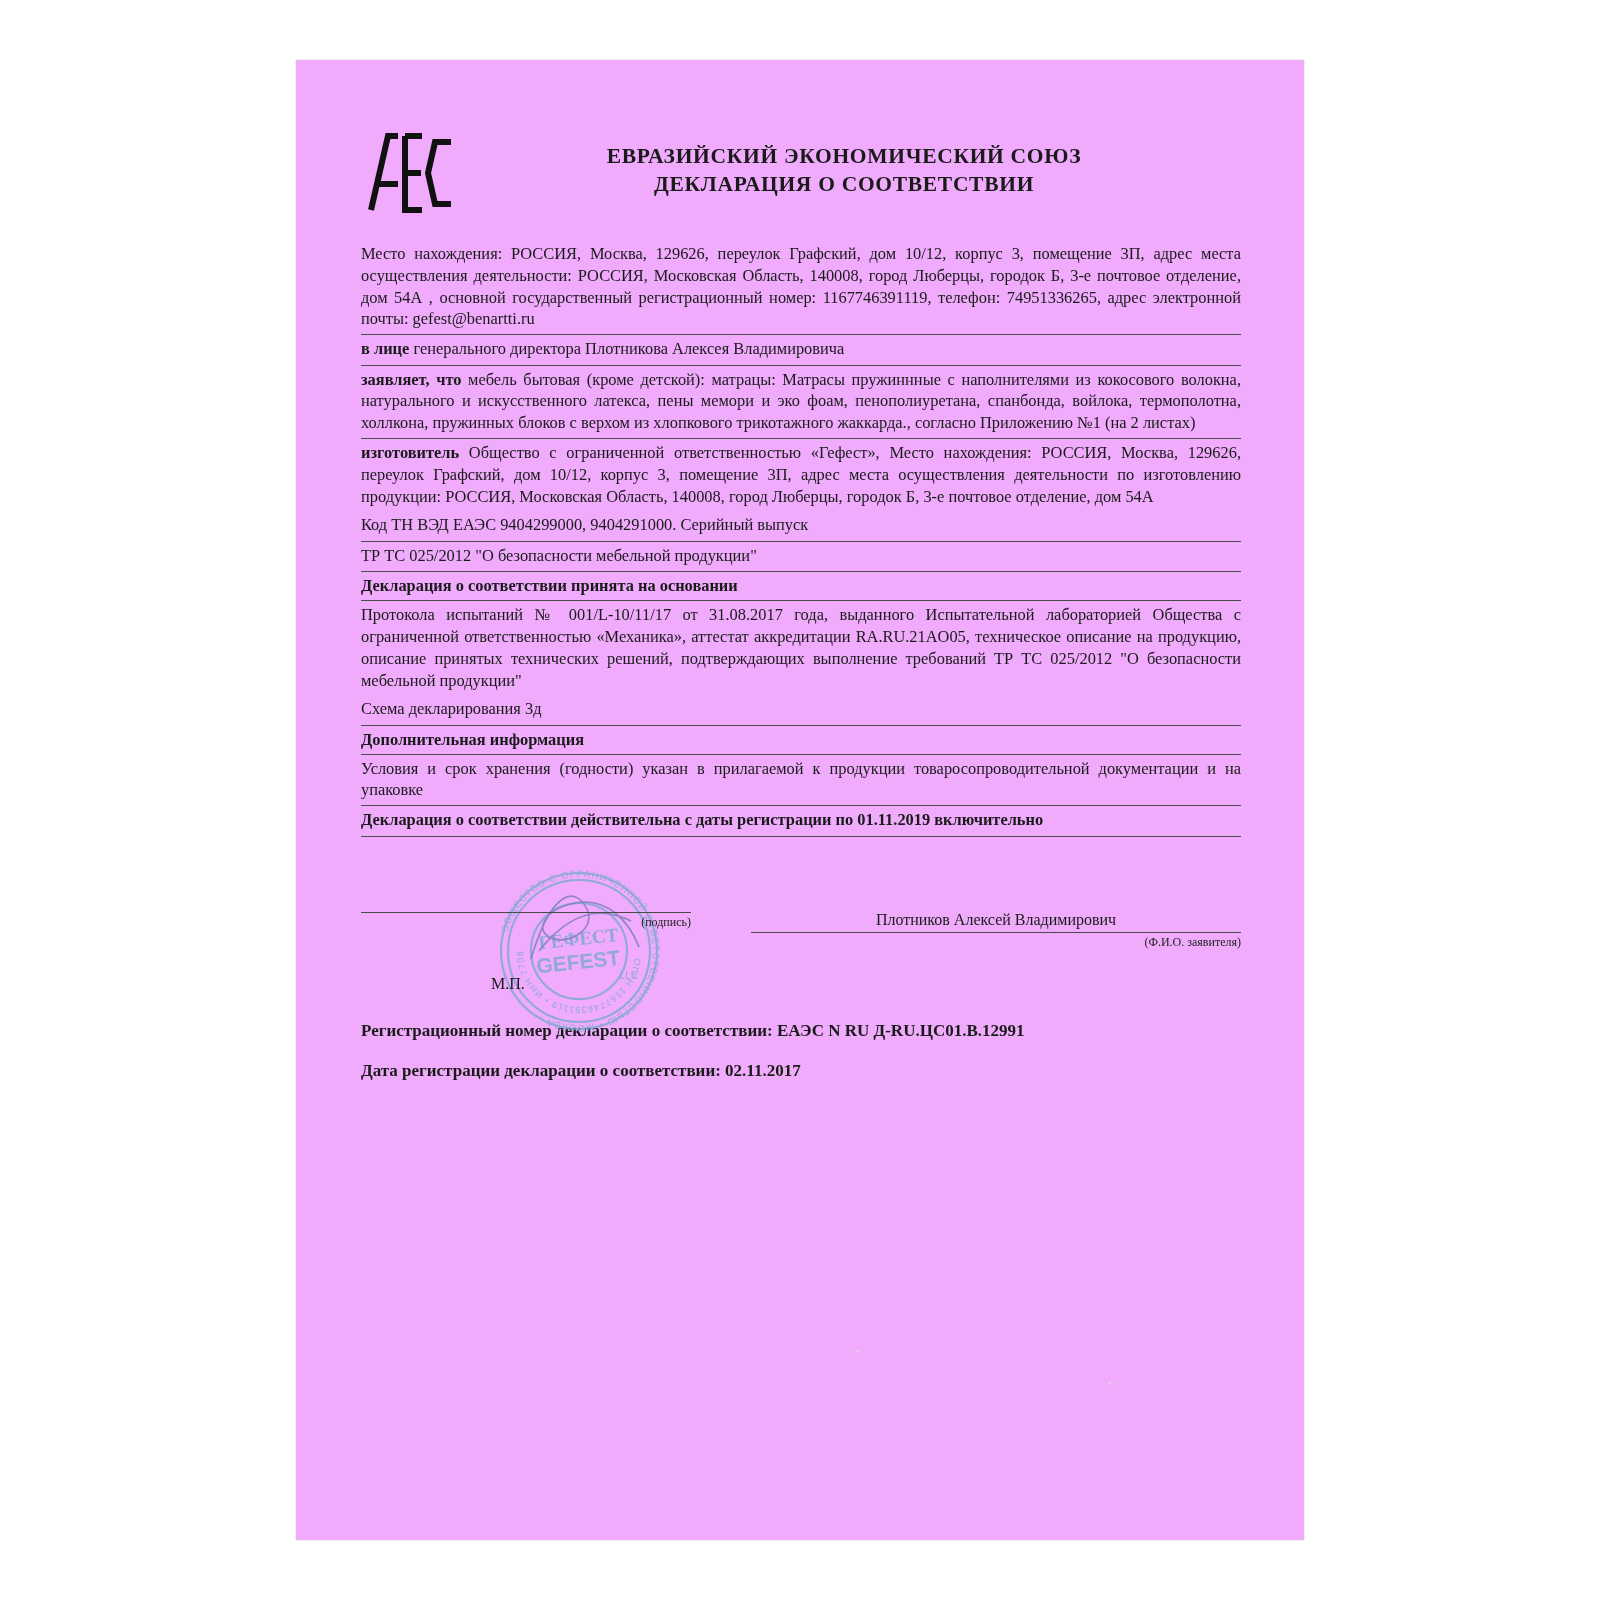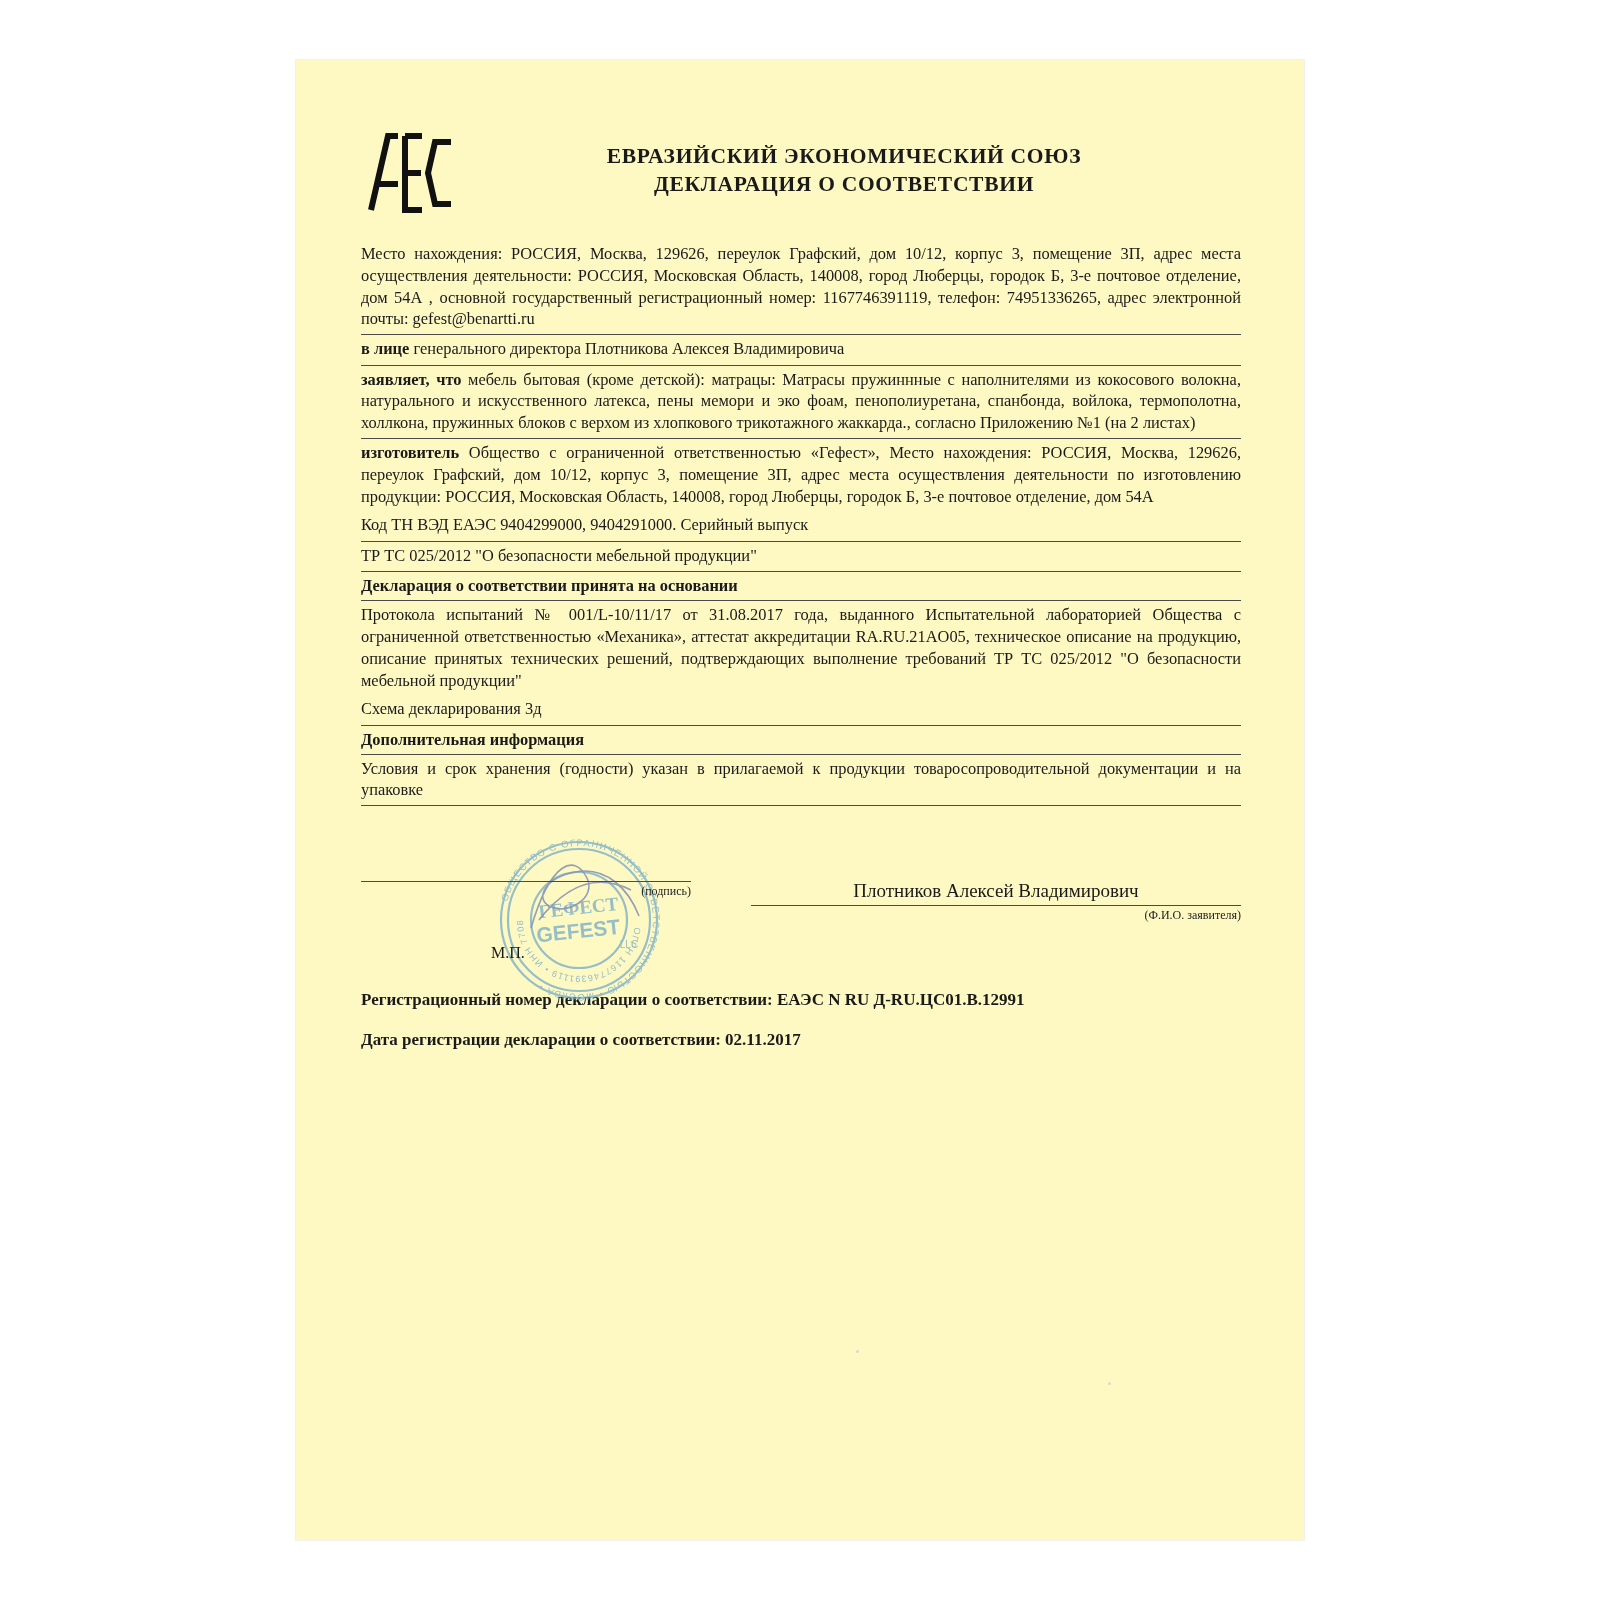--- a/index.html
+++ b/index.html
@@ -15,21 +15,21 @@
     position: relative;
     overflow: hidden;
   }
 
   .page {
     position: absolute;
     left: 296px;
     top: 60px;
     width: 1008px;
     height: 1480px;
-    background: #fef9c3;
+    background: #f0abfc;
     box-shadow: 0 0 0 1px #f0f0ee;
   }
 
   .content {
     position: absolute;
     left: 65px;
     top: 70px;
     width: 880px;
   }
 
@@ -97,21 +97,21 @@
     text-align: center;
   }
   .sig-right {
     position: absolute;
     left: 390px;
     top: 40px;
     width: 490px;
     text-align: center;
   }
   .sig-name {
-    font-size: 19px;
+    font-size: 16px;
     margin-bottom: 2px;
   }
   .sig-rule {
     border-bottom: 1px solid #4a4a4a;
     height: 1px;
     width: 100%;
   }
   .sig-caption {
     font-size: 12px;
     margin-top: 2px;
@@ -194,20 +194,23 @@
 
     <div class="row">ТР ТС 025/2012 "О безопасности мебельной продукции"</div>
 
     <div class="label-row">Декларация о соответствии принята на основании</div>
     <div class="row tight noline">Протокола испытаний № 001/L-10/11/17 от 31.08.2017 года, выданного Испытательной лабораторией Общества с ограниченной ответственностью «Механика», аттестат аккредитации RA.RU.21AO05, техническое описание на продукцию, описание принятых технических решений, подтверждающих выполнение требований ТР ТС 025/2012 "О безопасности мебельной продукции"</div>
     <div class="row">Схема декларирования 3д</div>
 
     <div class="label-row">Дополнительная информация</div>
     <div class="row tight">Условия и срок хранения (годности) указан в прилагаемой к продукции товаросопроводительной документации и на упаковке</div>
 
+    <div class="row">
+      <b>Декларация о соответствии  действительна с даты регистрации по 01.11.2019 включительно</b>
+    </div>
 
     <div class="sig-zone">
 
       <div class="stamp">
         <svg width="200" height="200" viewBox="0 0 200 200" xmlns="http://www.w3.org/2000/svg">
           <defs>
             <path id="outerArc" d="M100,100 m-74,0 a74,74 0 1,1 148,0 a74,74 0 1,1 -148,0"></path>
             <path id="innerArc" d="M100,100 m-56,0 a56,56 0 1,1 112,0 a56,56 0 1,1 -112,0"></path>
           </defs>
           <g stroke="#6fa8c9" fill="none" stroke-width="2.2">

